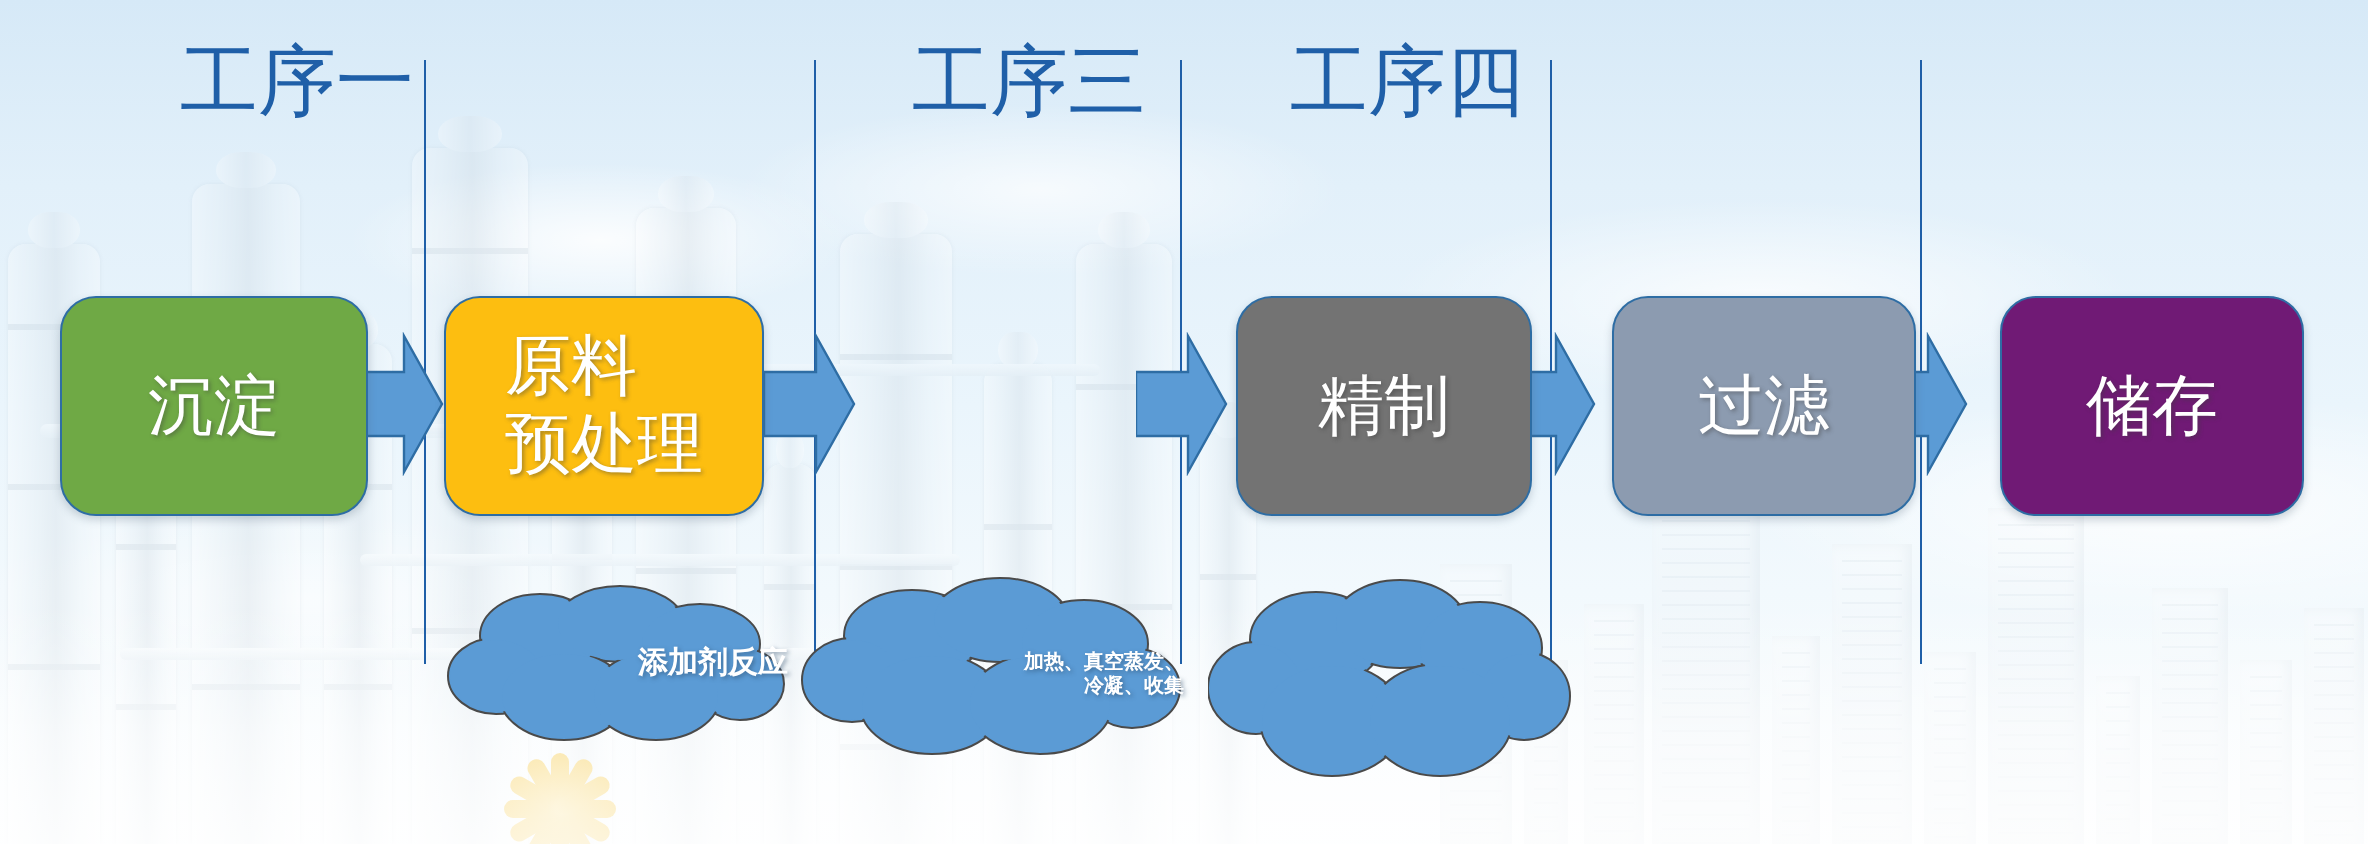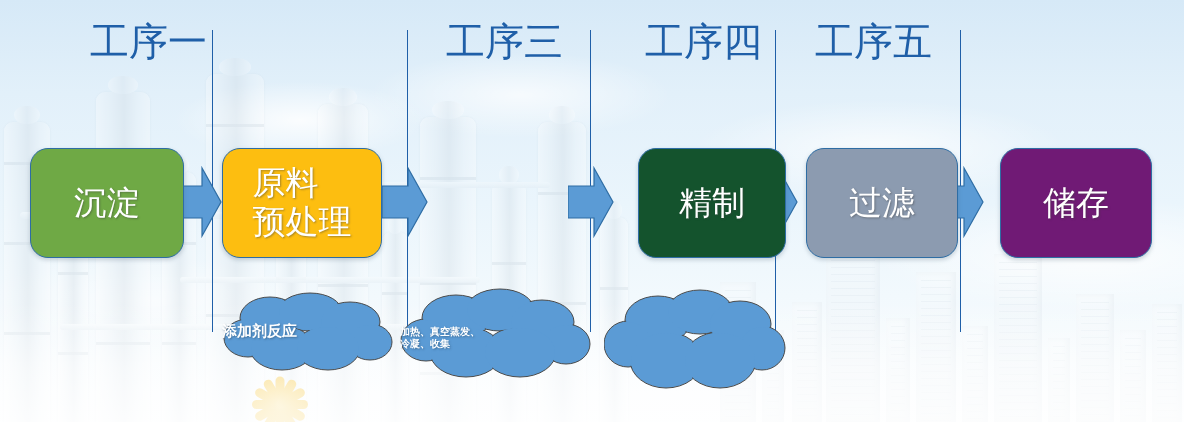--- a/index.html
+++ b/index.html
@@ -83,21 +83,21 @@
 
   
   .arrow{position:absolute;}
   .arrow svg{display:block;}
 
   
   .cloud{position:absolute;}
   .cloud svg{display:block;position:absolute;left:0;top:0;}
   .cloud-text{
     position:absolute;left:0;right:0;top:50%;transform:translateY(-50%);
-    text-align:left;color:#fff;font-weight:bold;
+    text-align:right;color:#fff;font-weight:bold;
     font-family:"DejaVu Sans","Liberation Sans",sans-serif;
     text-shadow:1px 1px 2px rgba(40,70,100,.5);
     white-space:pre-line;line-height:1.22;
   }
 </style>
 </head>
 <body>
 
 <div id="stage">
 
@@ -191,23 +191,22 @@
 
   <div class="ground-haze"></div>
 
   <div class="divider" style="left:212px"></div>
   <div class="divider" style="left:407px"></div>
   <div class="divider" style="left:590px"></div>
   <div class="divider" style="left:775px"></div>
   <div class="divider" style="left:960px"></div>
 
   <div class="stage-label" style="left:90px">工序一</div>
-  <div class="stage-label" style="left:446px">工序三</div>
+  <div class="stage-label" style="left:456px">工序三</div>
   <div class="stage-label" style="left:645px">工序四</div>
-  <div class="stage-label" style="left:815px">工序五</div>
 
   <div class="arrow" style="left:176px;top:166px">
     <svg width="46" height="72" viewBox="0 0 46 72">
         <path d="M0 20 H26 V2 L45 36 L26 70 V52 H0 Z" fill="#5B9BD5" stroke="#2E6DA4" stroke-width="1.2"></path>
       </svg>
   </div>
   <div class="arrow" style="left:382px;top:166px">
     <svg width="46" height="72" viewBox="0 0 46 72">
         <path d="M0 20 H26 V2 L45 36 L26 70 V52 H0 Z" fill="#5B9BD5" stroke="#2E6DA4" stroke-width="1.2"></path>
       </svg>
@@ -227,21 +226,21 @@
         <path d="M0 20 H26 V2 L45 36 L26 70 V52 H0 Z" fill="#5B9BD5" stroke="#2E6DA4" stroke-width="1.2"></path>
       </svg>
   </div>
 
   <div class="pbox" style="left:30px;top:148px;width:152px;height:108px;background:#6FA945">沉淀</div>
 
   <div class="pbox" style="left:222px;top:148px;width:158px;height:108px;background:#FDBE10">原料
 预处理</div>
 
 
-  <div class="pbox" style="left:638px;top:148px;width:146px;height:108px;background:#14532d">精制</div>
+  <div class="pbox" style="left:618px;top:148px;width:146px;height:108px;background:#737373">精制</div>
 
   <div class="pbox" style="left:806px;top:148px;width:150px;height:108px;background:#8C9BB0">过滤</div>
 
   <div class="pbox" style="left:1000px;top:148px;width:150px;height:108px;background:#701a75">储存</div>
 
   <div class="cloud" style="left:222px;top:292px;width:172px;height:82px">
     <svg width="172" height="82" viewBox="0 0 172 82">
       <g fill="#5B9BD5" stroke="#4A4A4A" stroke-width="1">
         <ellipse cx="48" cy="26" rx="30" ry="21"></ellipse>
         <ellipse cx="88" cy="20" rx="32" ry="19"></ellipse>

